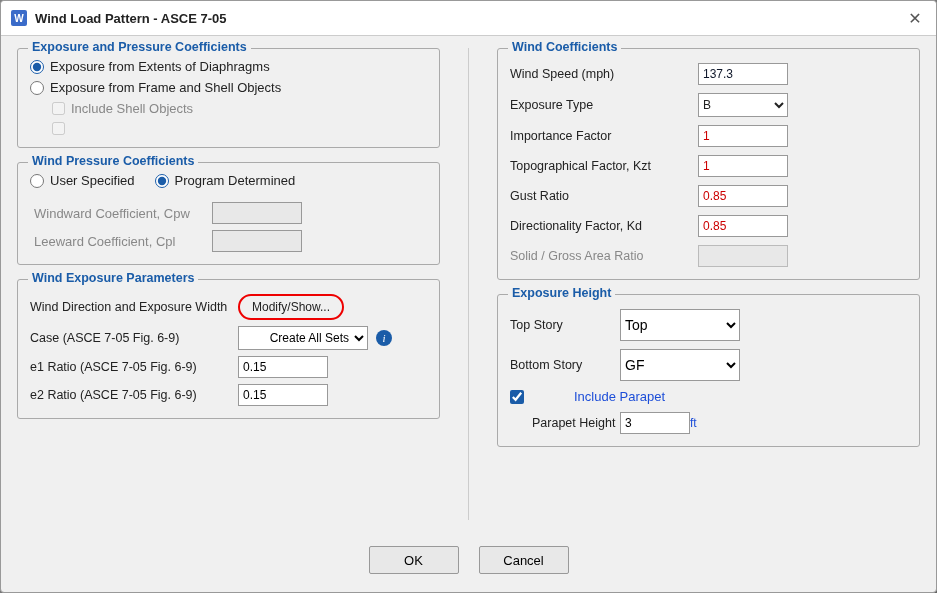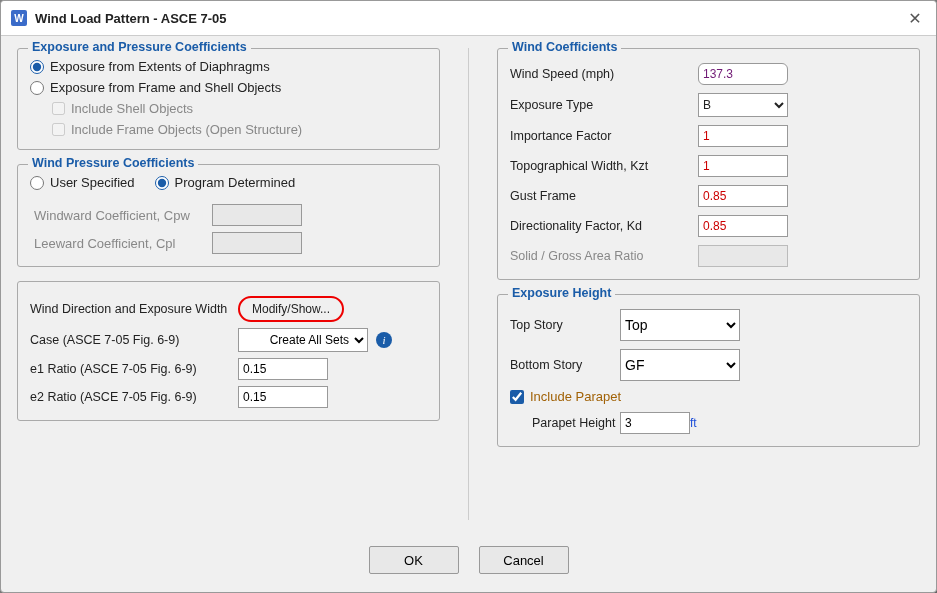--- a/index.html
+++ b/index.html
@@ -123,21 +123,22 @@
     }
     .checkbox-input {
       width: 13px;
       height: 13px;
       accent-color: #1a5ca8;
     }
     .checkbox-label {
       color: #888;
     }
     .checkbox-label-active {
-      color: #a16207;
+      color: #1d4ed8;
+      margin-left: 44px;
     }
     
     .pressure-row {
       display: flex;
       align-items: center;
       gap: 20px;
       margin-bottom: 8px;
     }
     .coeff-row {
       display: flex;
@@ -368,21 +369,20 @@
           <div class="radio-row">
             <input type="radio" class="radio-input" name="exposure" style="">
             <span class="radio-label">Exposure from Frame and Shell Objects</span>
           </div>
           <div class="checkbox-row">
             <input type="checkbox" class="checkbox-input" disabled="" style="">
             <span class="checkbox-label">Include Shell Objects</span>
           </div>
           <div class="checkbox-row">
             <input type="checkbox" class="checkbox-input" disabled="" style="">
-            <span class="checkbox-label">Include Frame Objects (Open Structure)</span>
           </div>
         </div>
       </div>
 
       <div class="section">
         <span class="section-title">Wind Pressure Coefficients</span>
         <div class="section-content">
           <div class="pressure-row">
             <div class="radio-row">
               <input type="radio" class="radio-input" name="pressure" style="">
@@ -398,20 +398,21 @@
             <input type="text" class="coeff-input" disabled="" style="">
           </div>
           <div class="coeff-row">
             <span class="coeff-label">Leeward Coefficient, Cpl</span>
             <input type="text" class="coeff-input" disabled="" style="">
           </div>
         </div>
       </div>
 
       <div class="section">
+        <span class="section-title">Wind Exposure Parameters</span>
         <div class="param-table">
           <div class="param-row">
             <span class="param-label">Wind Direction and Exposure Width</span>
             <button class="modify-btn">Modify/Show...</button>
           </div>
           <div class="param-row">
             <span class="param-label">Case  (ASCE 7-05 Fig. 6-9)</span>
             <select class="dropdown-select">
               <option>Create All Sets</option>
               <option>Case 1</option>
@@ -436,44 +437,44 @@
     <div class="divider"></div>
 
     <div class="right-panel">
 
       <div class="section">
         <span class="section-title">Wind Coefficients</span>
         <div class="coeff-table">
 
           <div class="coeff-table-row">
             <span class="coeff-table-label">Wind Speed (mph)</span>
-            <input type="text" class="red-input" value="137.3" style="color: #701a75; border-radius: 6px;">
+            <input type="text" class="red-input" value="137.3" style="color: #0f172a;">
           </div>
 
           <div class="coeff-table-row">
             <span class="coeff-table-label">Exposure Type</span>
             <select class="exposure-dropdown">
               <option>B</option>
               <option>C</option>
               <option>D</option>
             </select>
           </div>
 
           <div class="coeff-table-row">
             <span class="coeff-table-label">Importance Factor</span>
             <input type="text" class="red-input" value="1" style="color: rgb(204, 0, 0);">
           </div>
 
           <div class="coeff-table-row">
-            <span class="coeff-table-label">Topographical Width, Kzt</span>
+            <span class="coeff-table-label">Topographical Factor, Kzt</span>
             <input type="text" class="red-input" value="1" style="color: rgb(204, 0, 0);">
           </div>
 
           <div class="coeff-table-row">
-            <span class="coeff-table-label">Gust Frame</span>
+            <span class="coeff-table-label">Gust Ratio</span>
             <input type="text" class="red-input" value="0.85" style="color: rgb(204, 0, 0);">
           </div>
 
           <div class="coeff-table-row">
             <span class="coeff-table-label">Directionality Factor, Kd</span>
             <input type="text" class="red-input" value="0.85" style="color: rgb(204, 0, 0);">
           </div>
 
           <div class="coeff-table-row">
             <span class="coeff-table-label-disabled">Solid / Gross Area Ratio</span>

